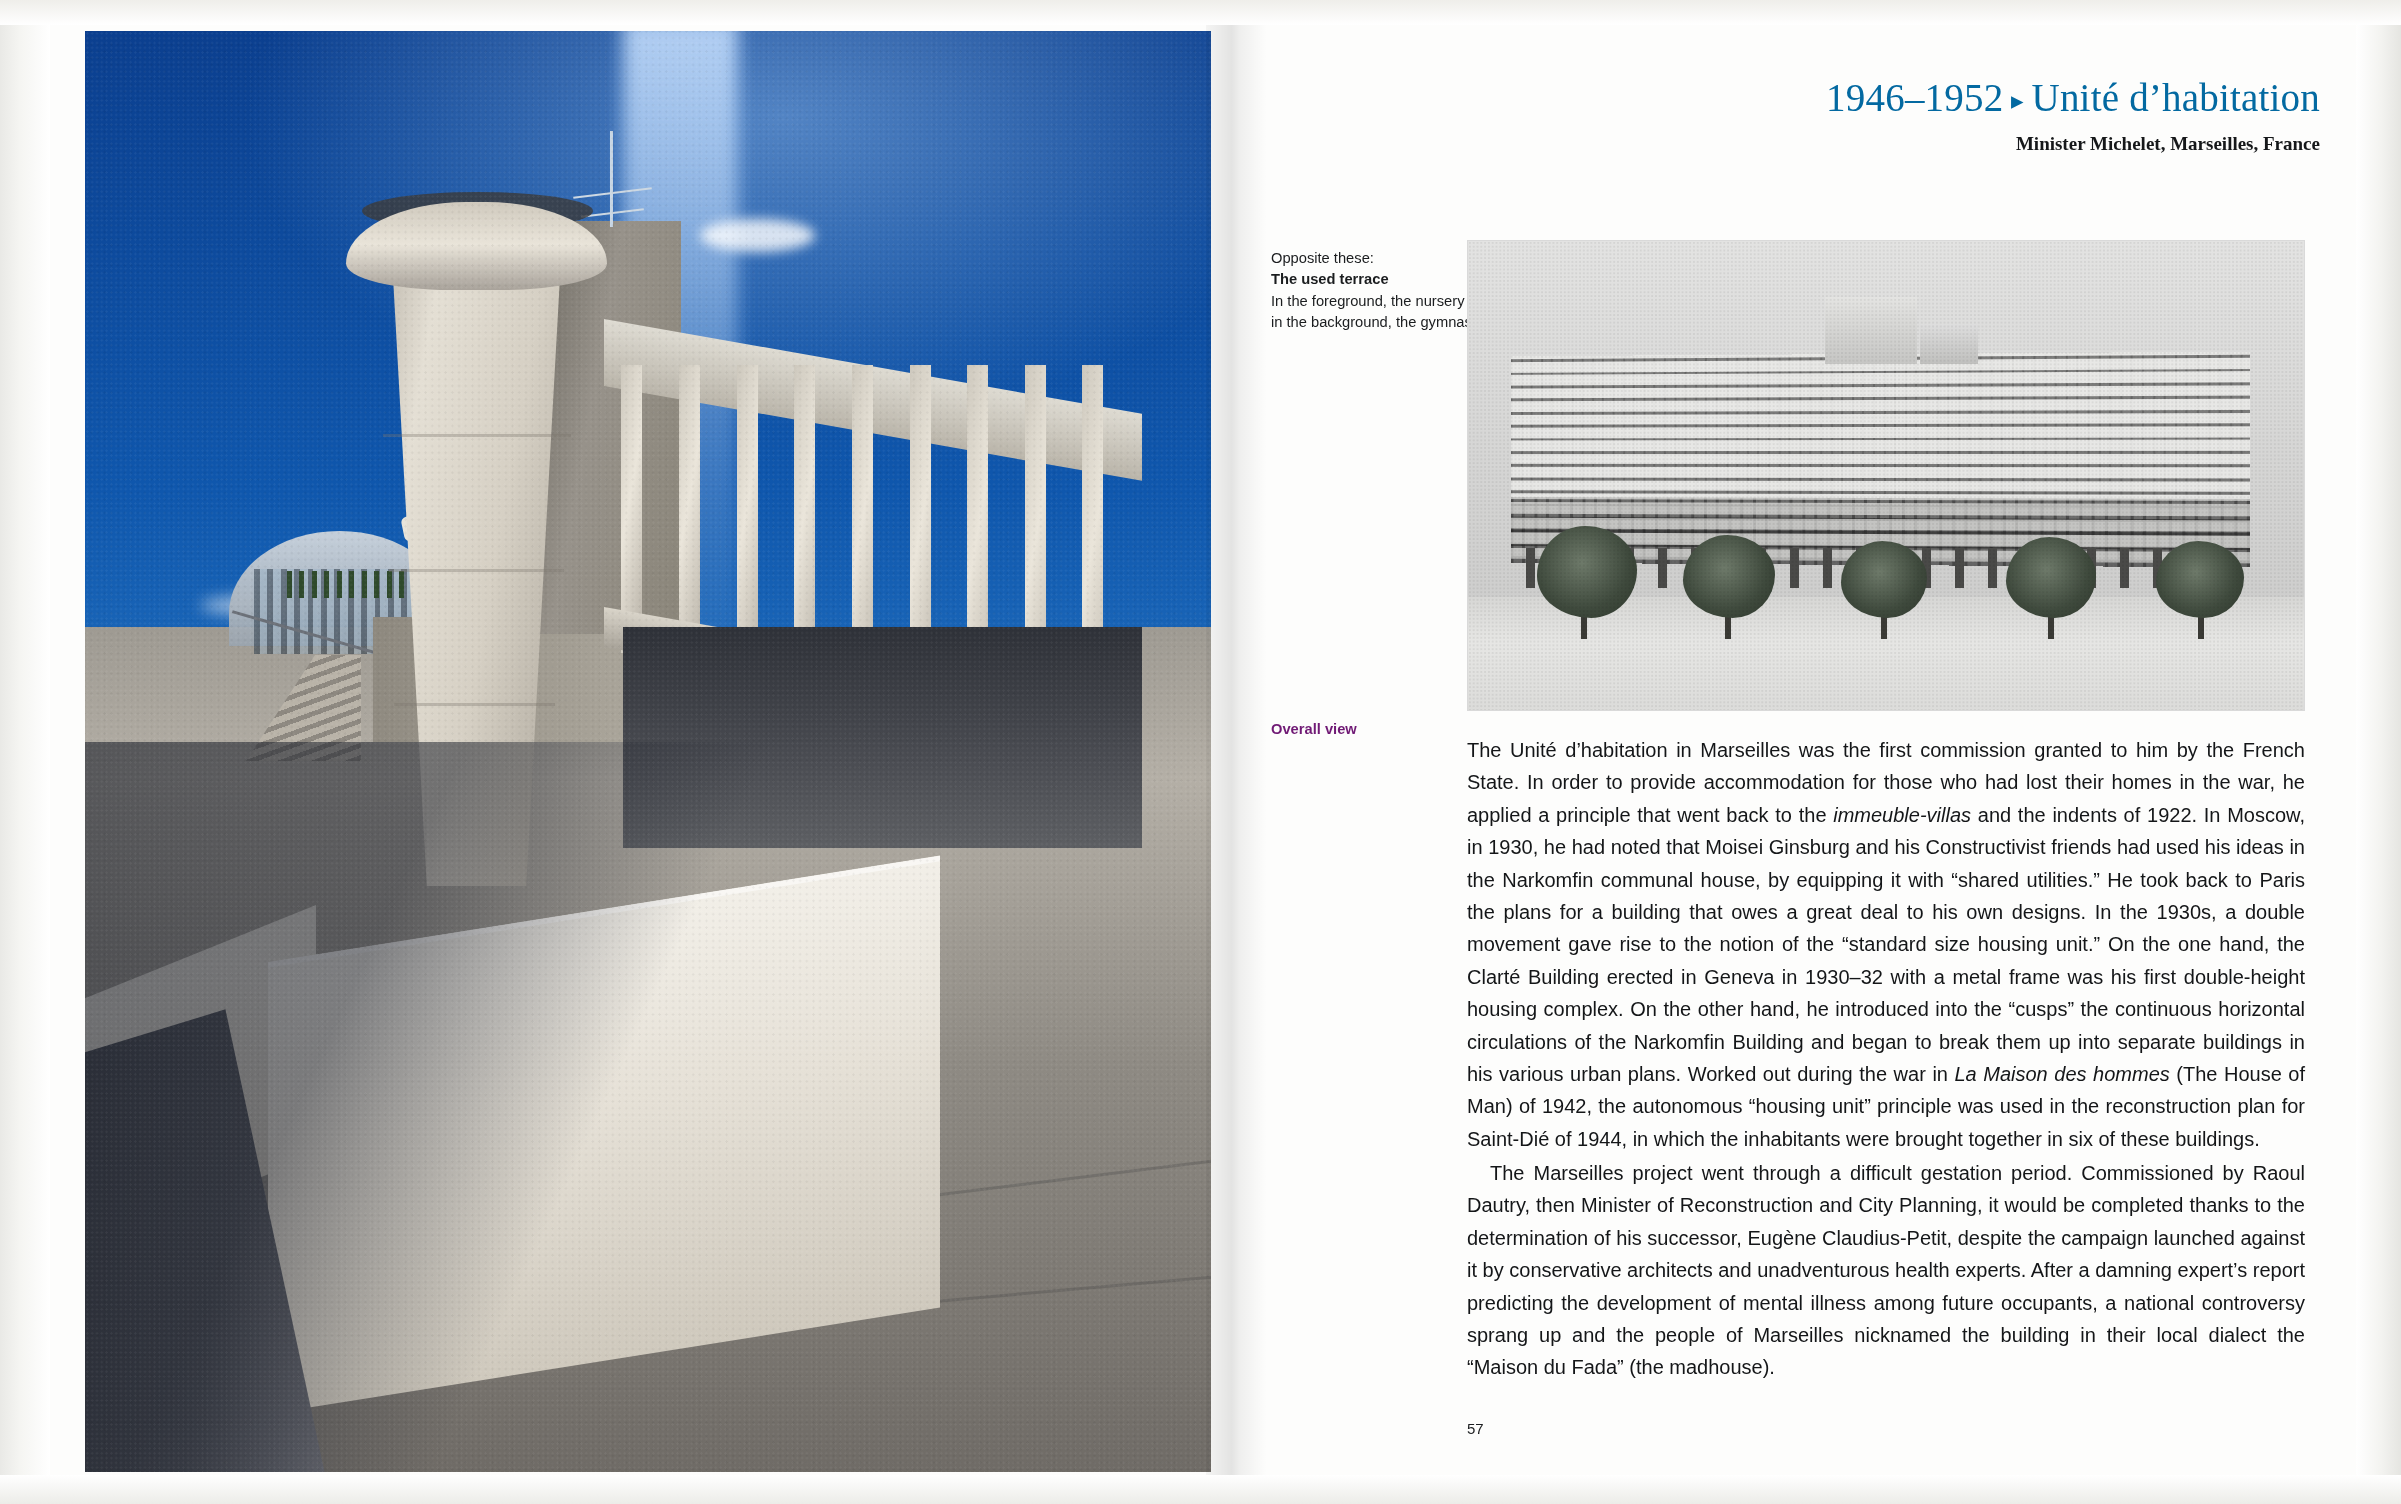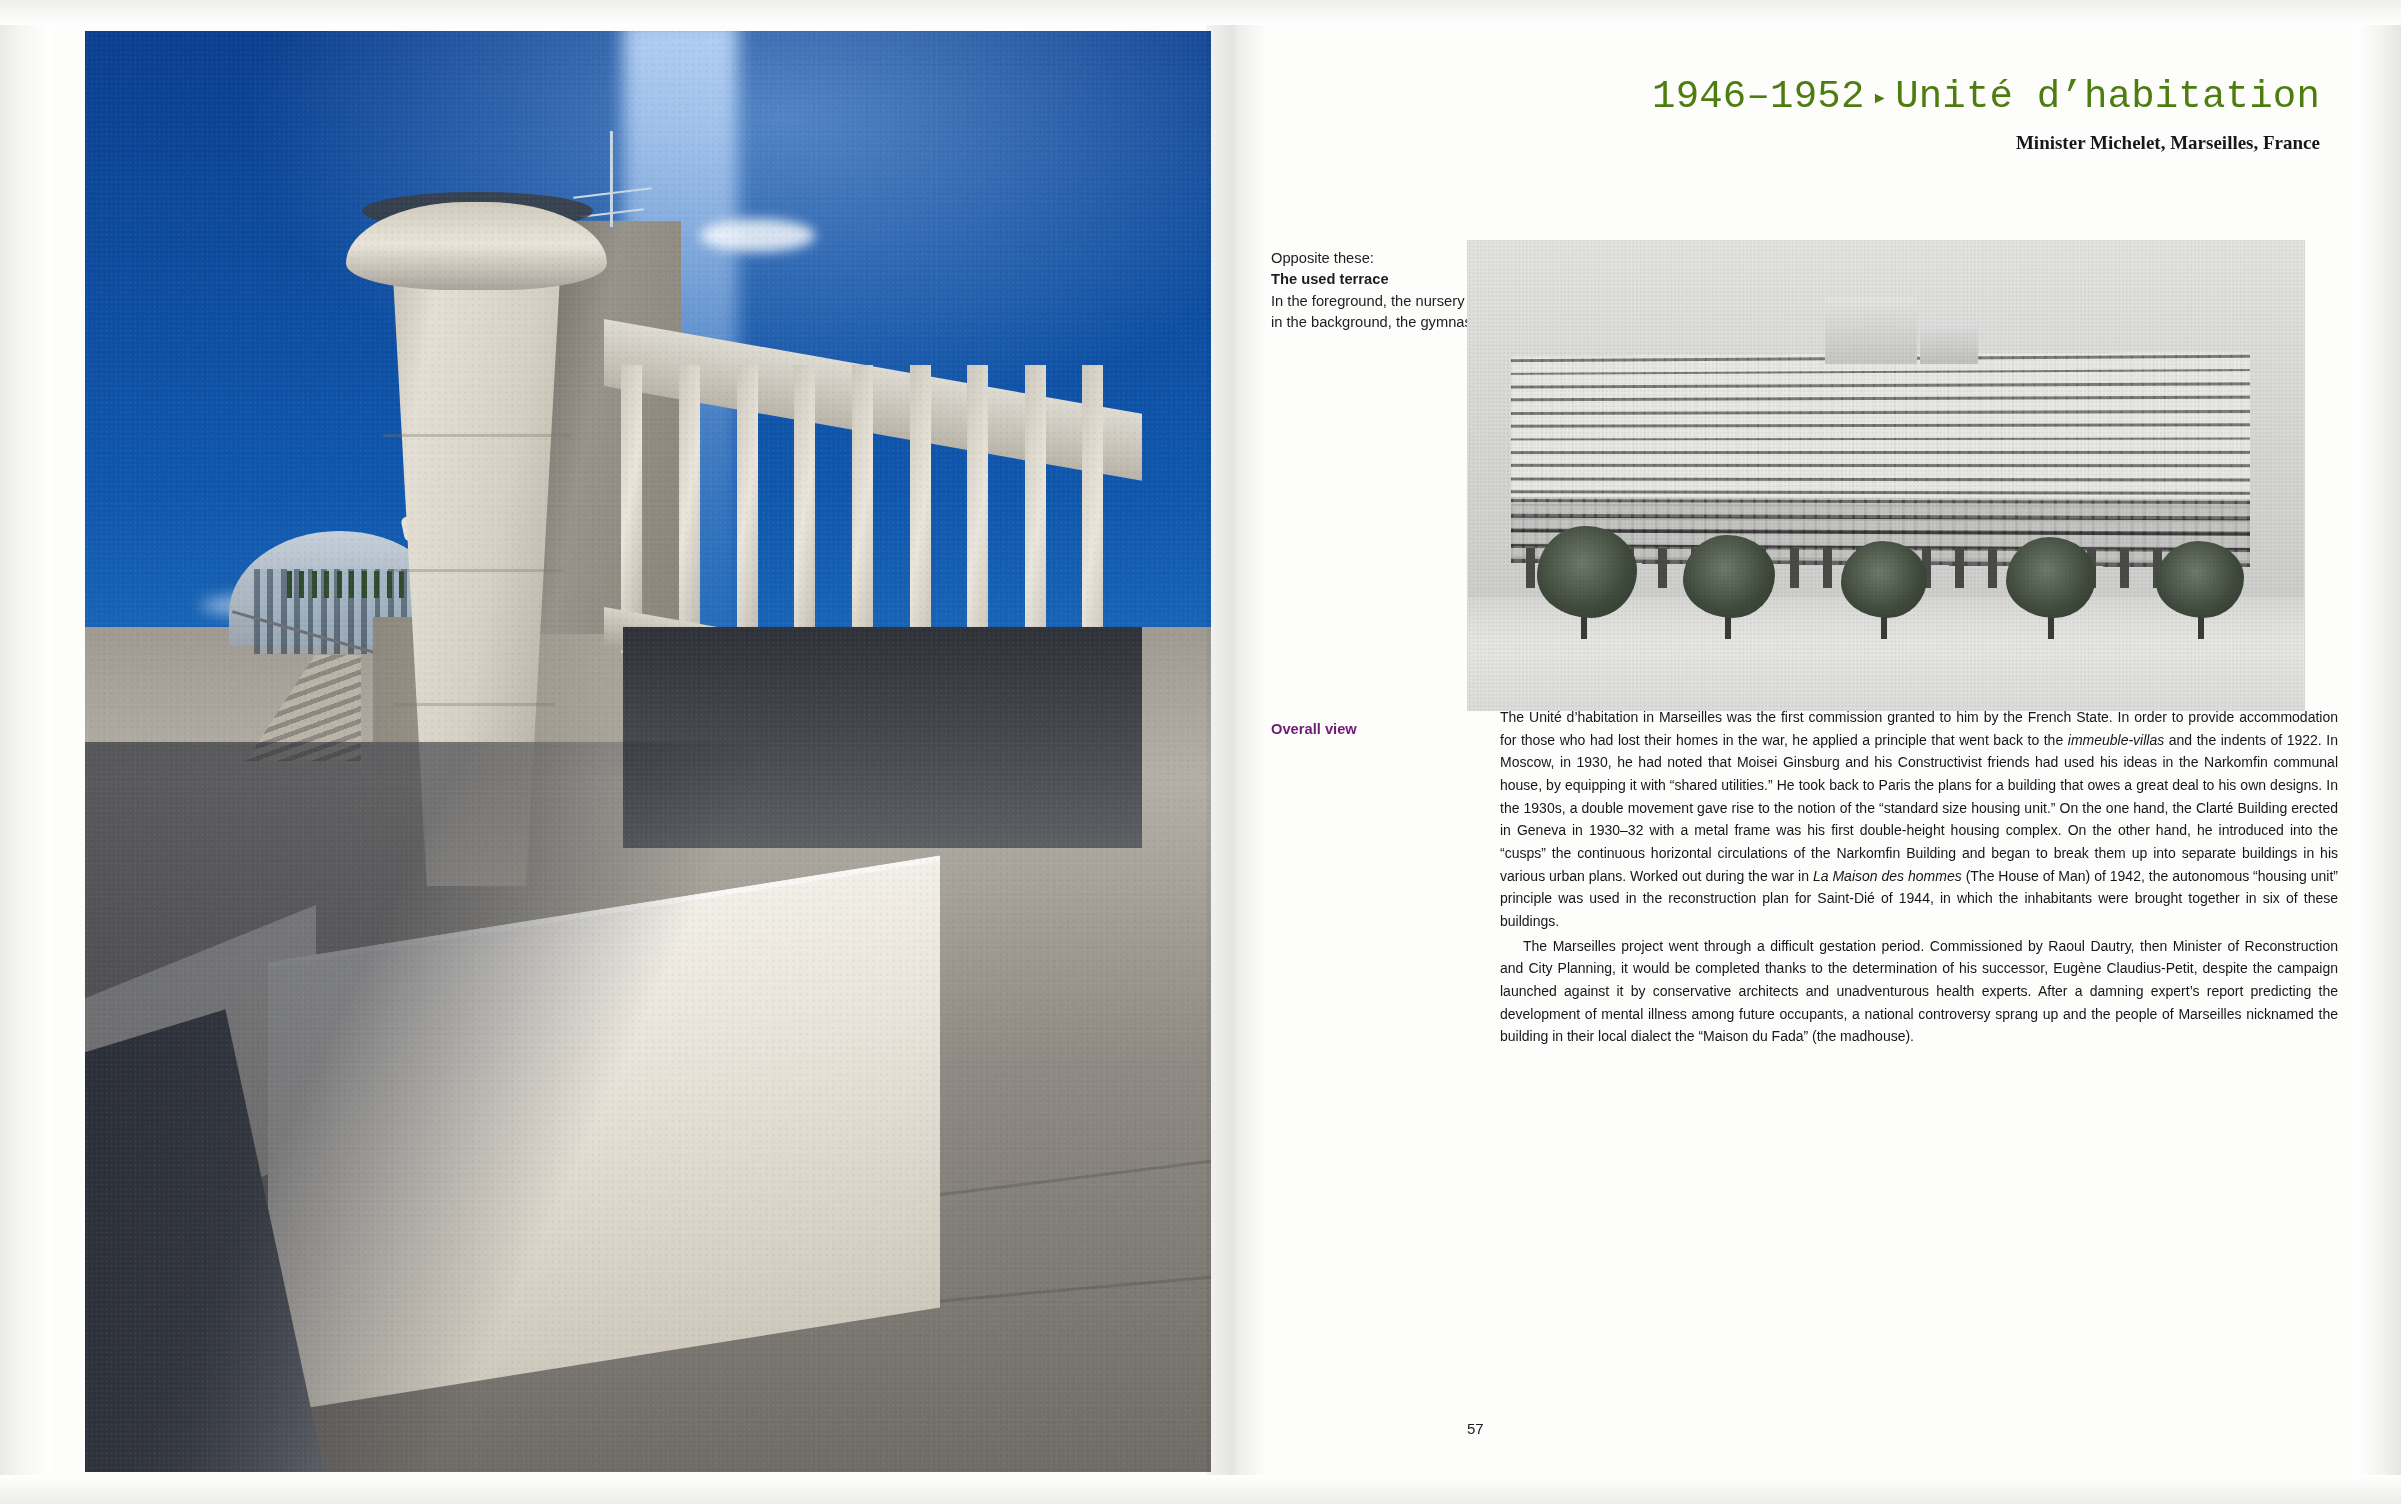--- a/index.html
+++ b/index.html
@@ -218,23 +218,23 @@
 
   
   #right-content {
     position: absolute;
     left: 1234px; top: 0; width: 1167px; height: 1504px;
   }
   .title-block {
     position: absolute; left: 0; top: 75px; width: 1086px; text-align: right;
   }
   .title-line {
-    font-family: Liberation Mono, monospace;
+    font-family: Liberation Serif, serif;
     font-size: 39px;
-    color: #4d7c0f;
+    color: #0369a1;
     letter-spacing: 0.2px;
     white-space: nowrap;
   }
   .title-year { font-variant: small-caps; }
   .title-sep { font-size: 25px; vertical-align: 1.9px; padding: 0 7.7px; }
   .subtitle {
     margin-top: 12.5px;
     font-family: "Liberation Serif", serif;
     font-weight: bold;
     font-size: 19px;
@@ -300,25 +300,24 @@
   }
   .bw-trunk { position: absolute; width: 5.8px; background: #3b3b36; }
   .bw-grain {
     position: absolute; inset: 0;
     background-image: radial-gradient(rgba(0,0,0,0.06) 1px, transparent 1px);
     background-size: 3.8px 3.8px;
   }
 
   
   #body-text {
-    position: absolute; left: 233px; top: 706px; width: 838px;
-    font-size: 14px; line-height: 1.62;
+    position: absolute; left: 233px; top: 734px; width: 838px;
+    font-size: 20px; line-height: 1.62;
     color: #141618;
     text-align: justify;
-    margin-left: 33px;
   }
   #body-text p { margin: 0; }
   #body-text p + p { text-indent: 23px; margin-top: 1.9px; }
   #body-text i { font-style: italic; }
 
   .folio {
     position: absolute; left: 233px; top: 1420px; width: 838px;
     font-size: 15px; color: #1b1d1f;
   }
 </style>

